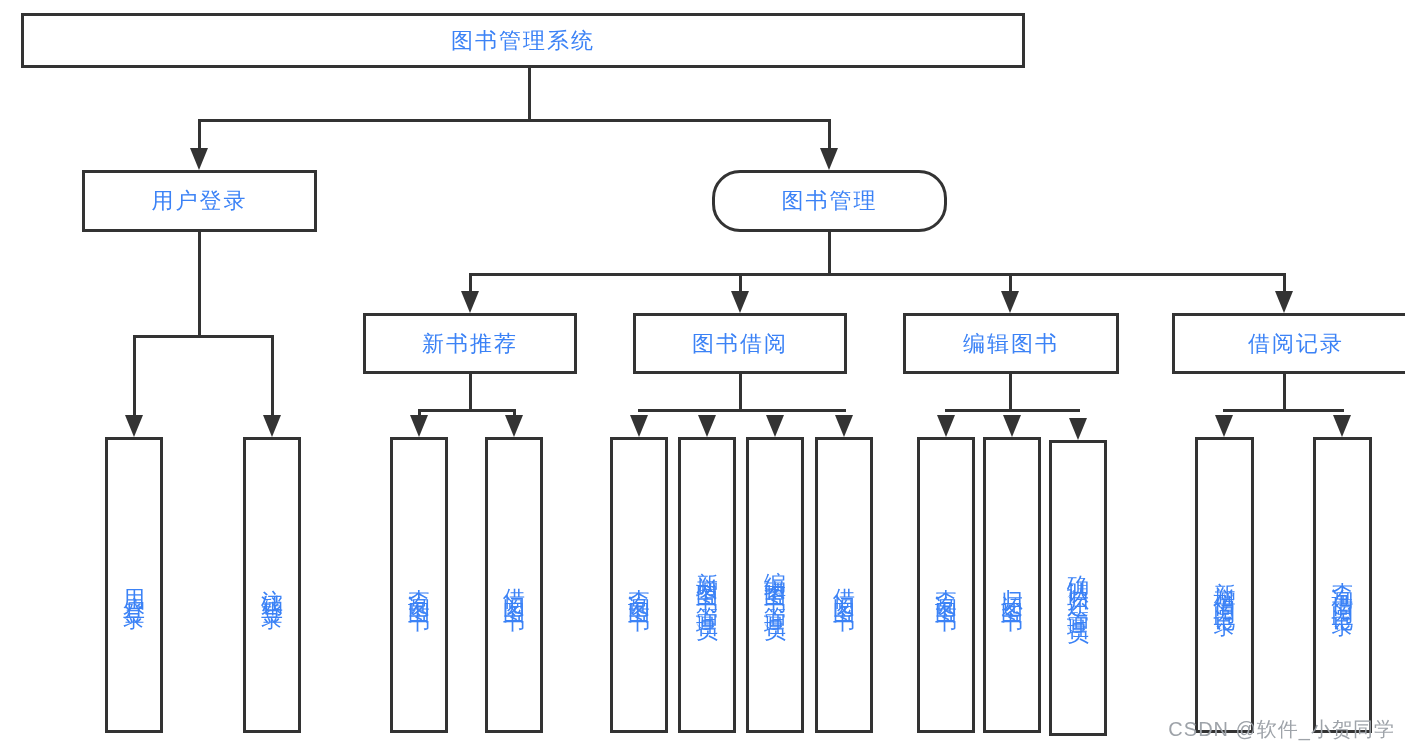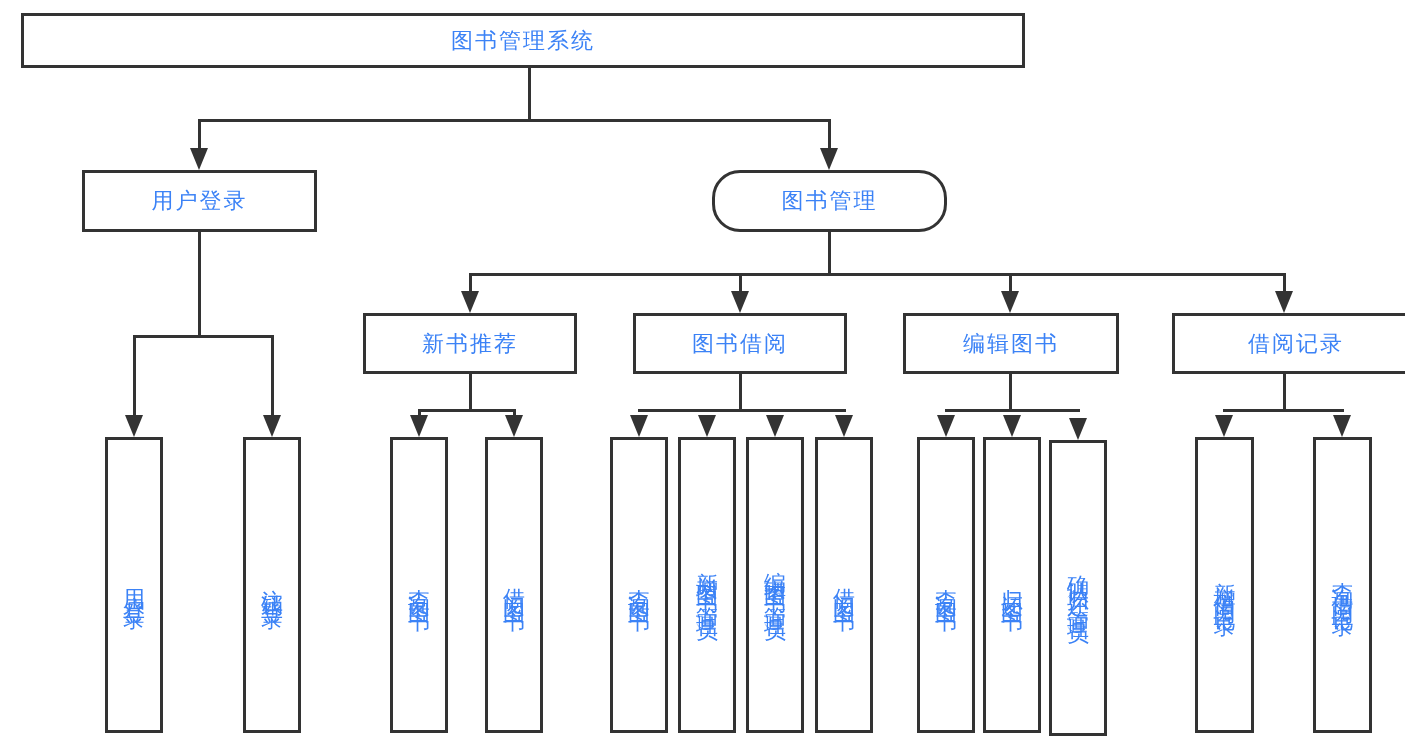--- a/index.html
+++ b/index.html
@@ -186,14 +186,15 @@
   <div class="h" style="left:945px; top:409px; width:135px;"></div>
   <div class="arrow" style="left:937px;  top:415px;"></div>
   <div class="arrow" style="left:1003px; top:415px;"></div>
   <div class="arrow" style="left:1069px; top:418px;"></div>
 
   <div class="v" style="left:1283px; top:374px; height:37px;"></div>
   <div class="h" style="left:1223px; top:409px; width:121px;"></div>
   <div class="arrow" style="left:1215px; top:415px;"></div>
   <div class="arrow" style="left:1333px; top:415px;"></div>
 
+  <div class="watermark">CSDN @软件_小贺同学</div>
 
 </div>
 
 </body></html>

